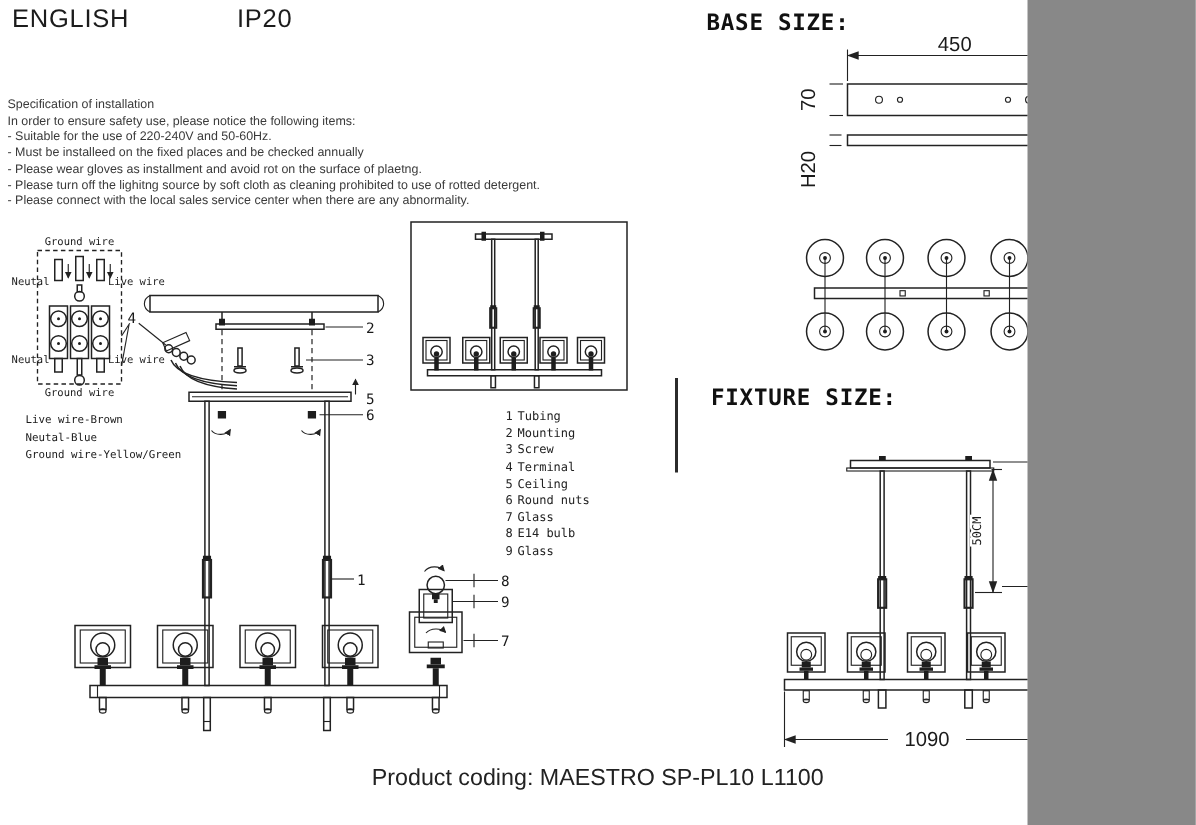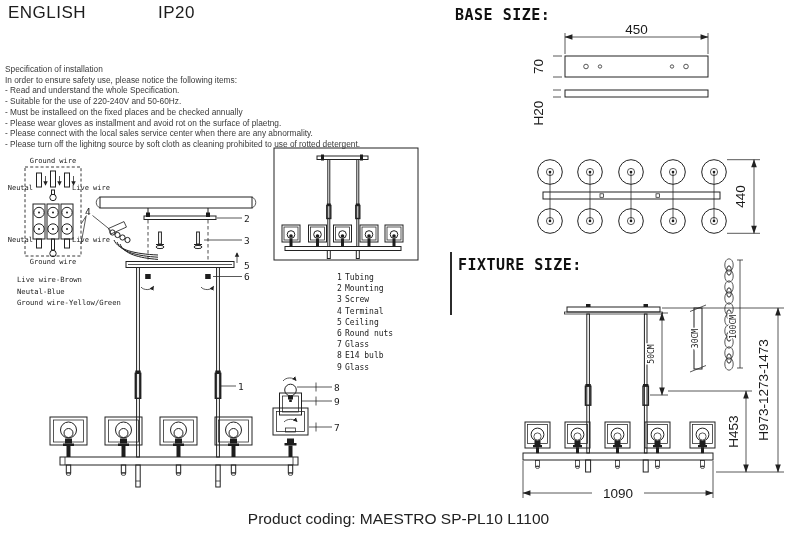--- a/index.html
+++ b/index.html
@@ -1,21 +1,21 @@
 <!DOCTYPE html>
 <html><head>
 <meta charset="utf-8">
 <style>
   html,body{margin:0;padding:0;background:#888;}
-  #page{position:relative;width:797px;height:550px;background:#ffffff;overflow:hidden;
+  #page{position:relative;width:685px;height:550px;background:#ffffff;overflow:hidden;
         font-family:"Liberation Sans",sans-serif;color:#333;}
   .abs{position:absolute;}
   .h1{font-size:17px;color:#1c1c1c;letter-spacing:0.5px;}
   .spec{font-size:8.3px;line-height:10.7px;white-space:nowrap;color:#3a3a3a;}
-  .secTitle{font-family:"DejaVu Sans Mono",monospace;font-weight:bold;font-size:15px;color:#111;letter-spacing:0.5px;}
+  .secTitle{font-family:"DejaVu Sans Mono",monospace;font-weight:bold;font-size:15px;color:#111;letter-spacing:0.5px;margin-left:16px;}
   .partsList{font-family:"DejaVu Sans Mono",monospace;font-size:8px;line-height:11.2px;color:#222;white-space:nowrap;}
   .partsList .num{display:inline-block;width:8px;}
   .footer{width:797px;text-align:center;font-size:15.5px;color:#222;}
   .divider{width:2px;background:#2b2b2b;}
   
   svg{overflow:visible;}
   .ln{fill:none;stroke:#222;stroke-width:1;}
   .lnt{fill:none;stroke:#222;stroke-width:0.75;}
   .lnb{fill:none;stroke:#222;stroke-width:1.4;}
   .fillb{fill:#1d1d1d;stroke:none;}
@@ -49,26 +49,25 @@
       </pattern>
     </defs>
   </svg>
 
   <div class="abs h1" style="left:8px;top:3px;">ENGLISH</div>
   <div class="abs h1" style="left:118px;top:3px;margin-left:40px;">IP20</div>
 
   <div class="abs spec" style="left:5px;top:23px;margin-top:41px;">
     <div>Specification of installation</div>
     <div>In order to ensure safety use, please notice the following items:</div>
-    <div>- Read and understand the whole Specification.</div>
     <div>- Suitable for the use of 220-240V and 50-60Hz.</div>
     <div>- Must be installeed on the fixed places and be checked annually</div>
     <div>- Please wear gloves as installment and avoid rot on the surface of plaetng.</div>
+    <div>- Please turn off the lighitng source by soft cloth as cleaning prohibited to use of rotted detergent.</div>
     <div>- Please connect with the local sales service center when there are any abnormality.</div>
-    <div>- Please turn off the lighitng source by soft cloth as cleaning prohibited to use of rotted detergent.</div>
   </div>
 
   <svg class="abs" style="left:0;top:148px;" width="130" height="165" viewBox="0 0 130 165">
     <text x="53" y="15" class="cad mid">Ground wire</text>
     <rect x="25" y="19" width="56" height="89" class="dashed"></rect>
     <g>
       <rect x="36.5" y="25" width="5" height="14" class="ln"></rect>
       <rect x="50.5" y="23" width="5" height="16" class="ln" fill="url(#hatchP)"></rect>
       <rect x="64.5" y="25" width="5" height="14" class="ln"></rect>
       <line x1="45.5" y1="28" x2="45.5" y2="37" class="lnt" marker-end="url(#mS)"></line>

